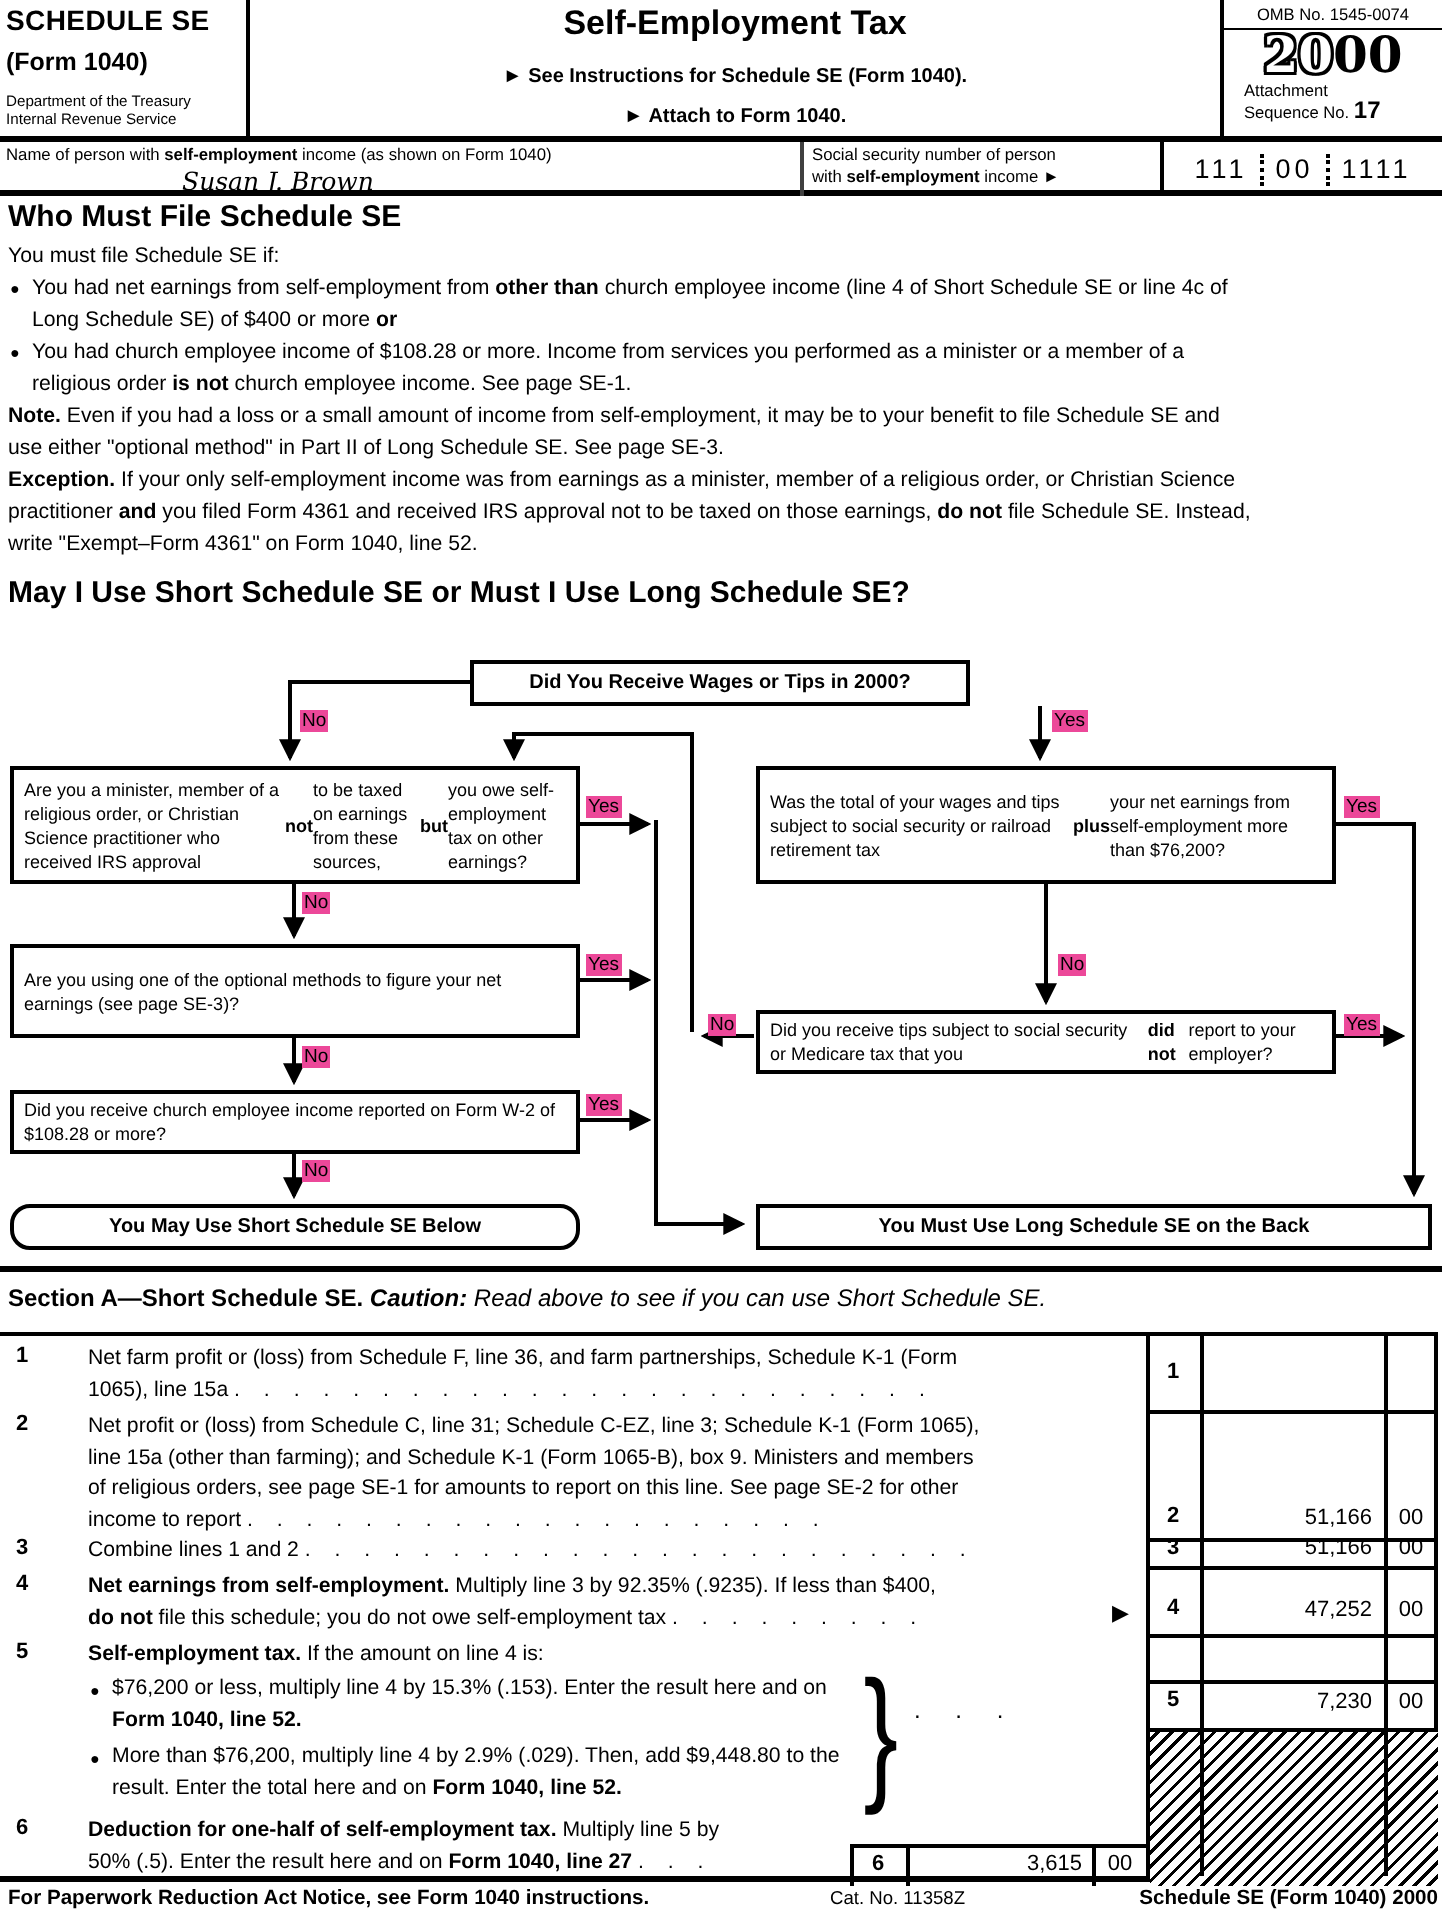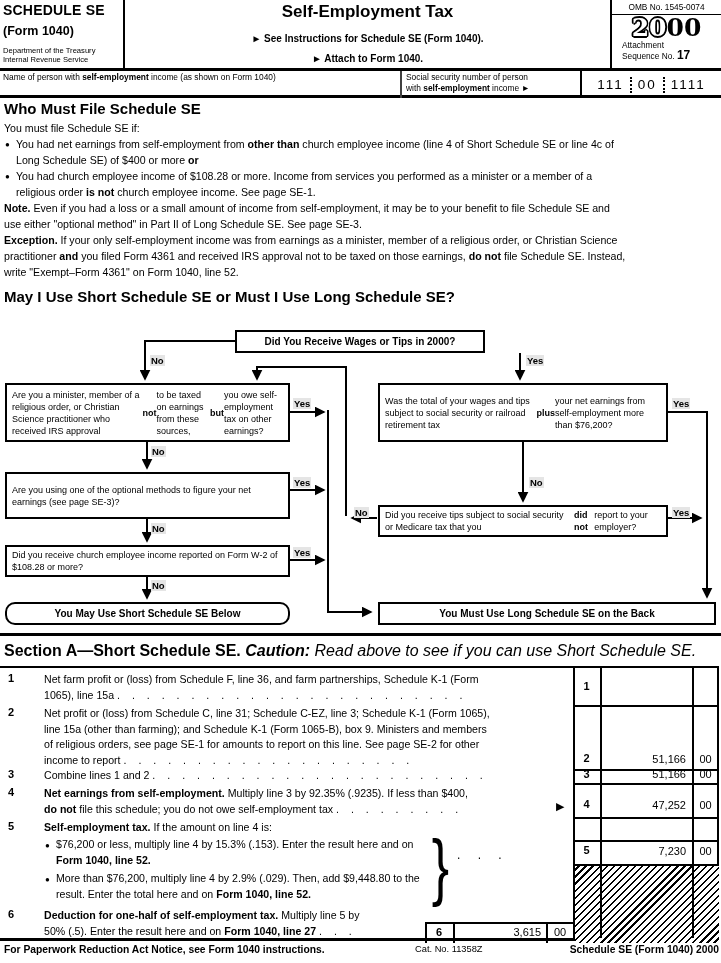--- a/index.html
+++ b/index.html
@@ -47,25 +47,25 @@
   .wbul .dot { position:absolute; left:1px; top:1px; font-size:8px; }
 
   .h2 { position:absolute; top:288px; left:4px; font-size:15px; font-weight:bold; }
 
   
   .fc { position:absolute; top:325px; left:0; width:721px; height:303px; }
   .fc svg { position:absolute; left:0; top:0; }
   .fbox { position:absolute; border:2px solid #000; background:#fff; font-size:9px; line-height:12px; padding:2px 5px; display:flex; align-items:center; }
   .fbox.q { text-align:left; }
   .fbox.hd { border-width:2.5px; font-weight:bold; font-size:10px; justify-content:center; text-align:center; }
-  .yn { position:absolute; font-size:9.5px; font-weight:bold; background:#e5e5e5; padding:0 1px; }
+  .yn { position:absolute; font-size:9.5px; font-weight:normal; background:#ec4899; padding:0 1px; }
 
   
   .rule { position:absolute; left:0; width:721px; background:#000; }
-  .secA { position:absolute; top:642px; left:4px; font-size:16px; }
+  .secA { position:absolute; top:642px; left:4px; font-size:12px; }
   .secA .b { font-weight:bold; }
   .secA .i { font-style:italic; }
 
   
   .tbl { position:absolute; top:666px; left:0; width:719px; height:275px;
          border-top:2px solid #000; border-bottom:3px solid #000; border-right:2px solid #000; }
   .vl { position:absolute; top:0; width:2px; height:100%; background:#000; }
   .hl { position:absolute; left:573px; width:146px; height:2px; background:#000; }
   .hatch { position:absolute; left:575px; top:196px; width:144px; height:79px;
            background:repeating-linear-gradient(135deg, #fff 0px, #fff 3.4px, #000 3.4px, #000 5px); }
@@ -110,20 +110,21 @@
     <div class="omb">OMB No. 1545-0074</div>
     <div class="year"><span class="yr-hollow">20</span><span>00</span></div>
     <div class="attach">Attachment</div>
     <div class="attach"><span>Sequence No. </span><span class="seq-no">17</span></div>
   </div>
 </div>
 
 <div class="nrow">
   <div class="ncell">
     <div class="nlabel">Name of person with <b>self-employment</b> income (as shown on Form 1040)</div>
+    <div class="nvalue">Susan J. Brown</div>
   </div>
   <div class="scell">Social security number of person<br>with <b>self-employment</b> income ►</div>
   <div class="sscell">
     <span>111</span>
     <span class="ssn-sep"></span>
     <span>00</span>
     <span class="ssn-sep"></span>
     <span>1111</span>
   </div>
 </div>

